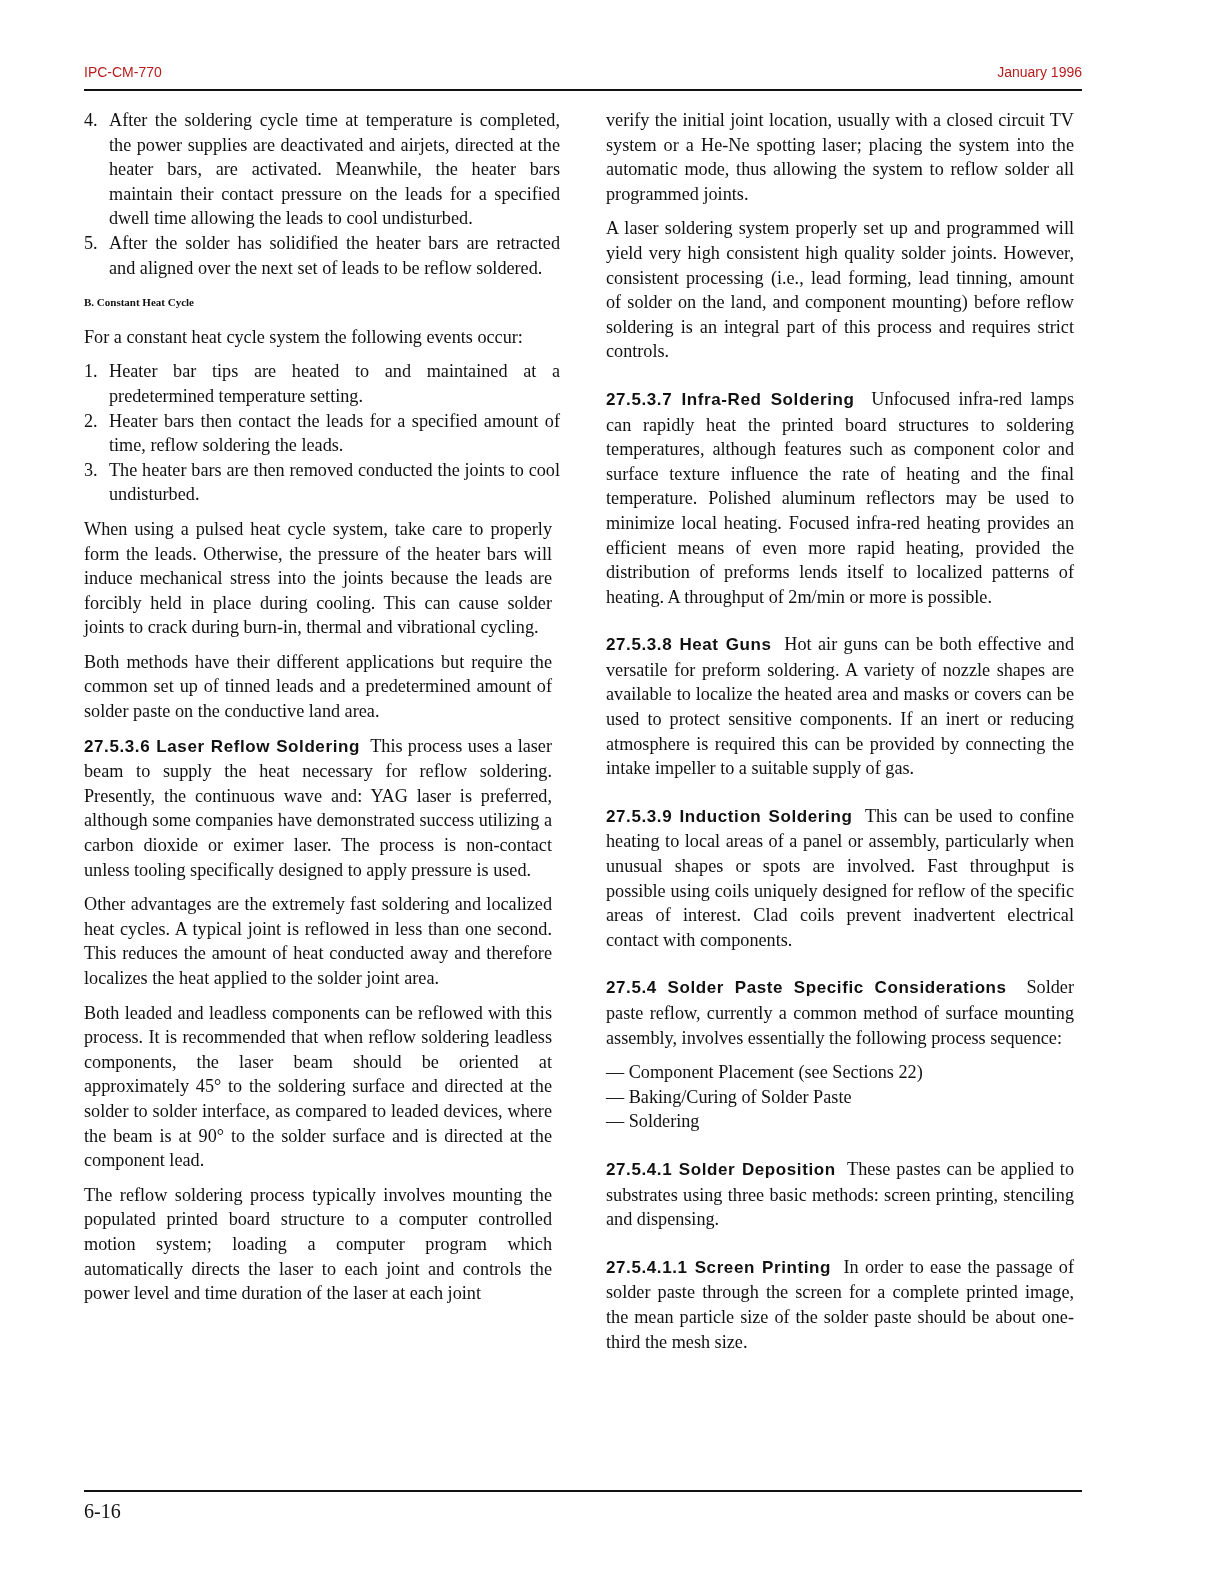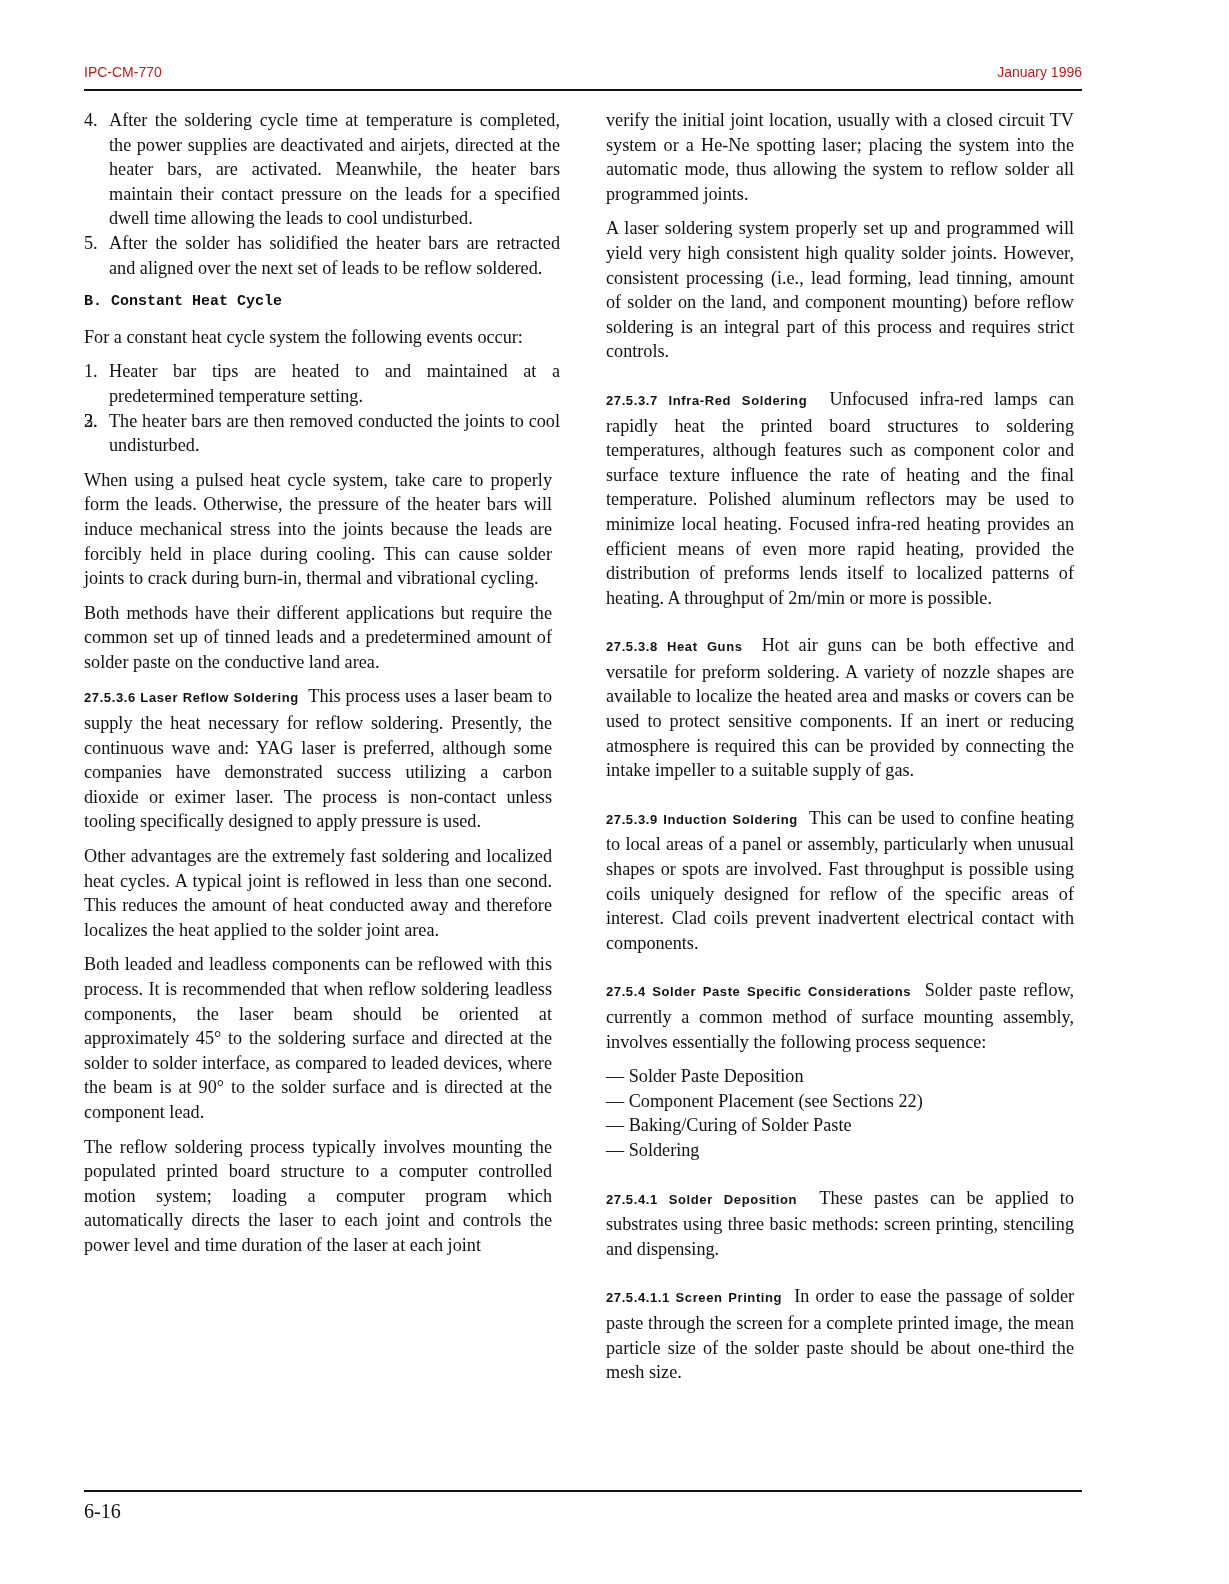--- a/index.html
+++ b/index.html
@@ -20,22 +20,22 @@
     .footer { position: absolute; left: 84px; top: 1500px; font-size: 20px; }
 
     .col {
       position: absolute; top: 108px; width: 476px;
       font-size: 18.2px; line-height: 24.6px; text-align: justify;
     }
     .col.left { left: 84px; }
     .col.right { left: 606px; }
     p { margin: 0 8px 10px 0; }
     .sect-p { margin-bottom: 23px; }
-    .h { font-family: "Liberation Sans", sans-serif; font-weight: bold; font-size: 13px; letter-spacing: 0.6px; }
-    .sub-h { font-family: Liberation Mono, monospace; font-weight: bold; font-size: 15px; margin: 4px 0 10px 0; }
+    .h { font-family: "Liberation Sans", sans-serif; font-weight: bold; font-size: 17px; letter-spacing: 0.6px; }
+    .sub-h { font-family: Liberation Serif, serif; font-weight: bold; font-size: 11px; margin: 4px 0 10px 0; }
     ol { list-style: none; margin: 0 0 10px 0; padding: 0; }
     ol li { position: relative; padding-left: 25px; }
     ol li .num { position: absolute; left: 0; top: 0; }
     ul.dash { list-style: none; margin: 0 0 23px 0; padding: 0; text-align: left; }
     ul.dash li::before { content: "\2014\00a0"; }
   </style>
 </head>
 <body>
 
 <div>
@@ -47,21 +47,21 @@
 <div class="col left">
   <ol>
     <li><span class="num">4.</span><span>After the soldering cycle time at temperature is completed, the power supplies are deactivated and airjets, directed at the heater bars, are activated. Meanwhile, the heater bars maintain their contact pressure on the leads for a specified dwell time allowing the leads to cool undisturbed.</span></li>
     <li><span class="num">5.</span><span>After the solder has solidified the heater bars are retracted and aligned over the next set of leads to be reflow soldered.</span></li>
   </ol>
 
   <div class="sub-h">B. Constant Heat Cycle</div>
   <p>For a constant heat cycle system the following events occur:</p>
   <ol>
     <li><span class="num">1.</span><span>Heater bar tips are heated to and maintained at a predetermined temperature setting.</span></li>
-    <li><span class="num">2.</span></li>
+    <li><span class="num">2.</span><span>Heater bars then contact the leads for a specified amount of time, reflow soldering the leads.</span></li>
     <li><span class="num">3.</span><span>The heater bars are then removed conducted the joints to cool undisturbed.</span></li>
   </ol>
 
   <p>When using a pulsed heat cycle system, take care to properly form the leads. Otherwise, the pressure of the heater bars will induce mechanical stress into the joints because the leads are forcibly held in place during cooling. This can cause solder joints to crack during burn-in, thermal and vibrational cycling.</p>
   <p>Both methods have their different applications but require the common set up of tinned leads and a predetermined amount of solder paste on the conductive land area.</p>
 
   <p>
     <span class="h">27.5.3.6 Laser Reflow Soldering</span>&nbsp;
     <span>This process uses a laser beam to supply the heat necessary for reflow soldering. Presently, the continuous wave and: YAG laser is preferred, although some companies have demonstrated success utilizing a carbon dioxide or eximer laser. The process is non-contact unless tooling specifically designed to apply pressure is used.</span>
   </p>
@@ -88,21 +88,20 @@
   <p class="sect-p">
     <span class="h">27.5.3.9 Induction Soldering</span>&nbsp;
     <span>This can be used to confine heating to local areas of a panel or assembly, particularly when unusual shapes or spots are involved. Fast throughput is possible using coils uniquely designed for reflow of the specific areas of interest. Clad coils prevent inadvertent electrical contact with components.</span>
   </p>
 
   <p>
     <span class="h">27.5.4 Solder Paste Specific Considerations</span>&nbsp;
     <span>Solder paste reflow, currently a common method of surface mounting assembly, involves essentially the following process sequence:</span>
   </p>
   <ul class="dash">
-    <li>Solder Paste Deposition</li>
     <li>Component Placement (see Sections 22)</li>
     <li>Baking/Curing of Solder Paste</li>
     <li>Soldering</li>
   </ul>
 
   <p class="sect-p">
     <span class="h">27.5.4.1 Solder Deposition</span>&nbsp;
     <span>These pastes can be applied to substrates using three basic methods: screen printing, stenciling and dispensing.</span>
   </p>
 

